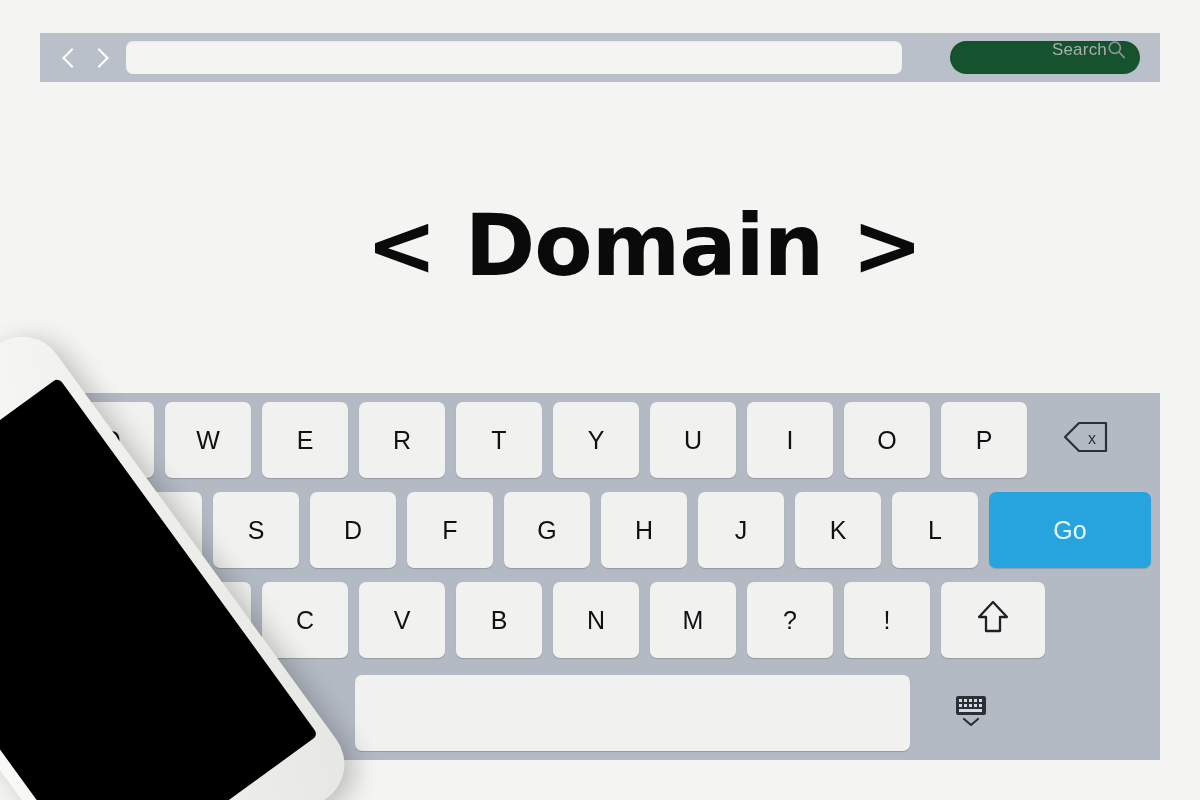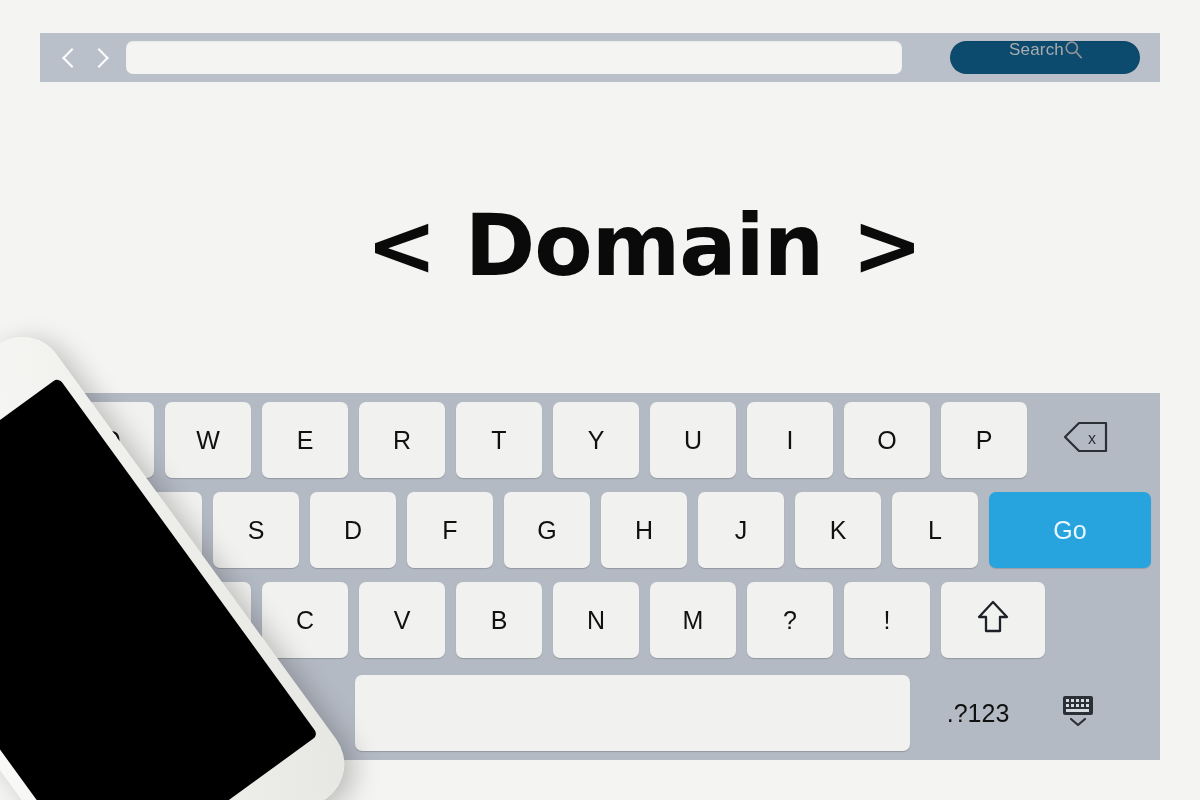--- a/index.html
+++ b/index.html
@@ -69,26 +69,26 @@
     font-size: 15px;
     color: #555;
     padding: 0 12px;
     box-sizing: border-box;
     font-family: "Liberation Sans", sans-serif;
     box-shadow: inset 0 1px 2px rgba(0,0,0,0.05);
   }
   .search-box {
     width: 190px;
     height: 33px;
-    background: #0c4a6e;
+    background: #14532d;
     border-radius: 17px;
     margin-left: 48px;
     display: flex;
     align-items: center;
-    justify-content: center;
+    justify-content: flex-end;
     padding: 0 14px 16px 16px;
     box-sizing: border-box;
     box-shadow: inset 0 1px 2px rgba(0,0,0,0.05);
   }
   .search-placeholder {
     font-size: 17px;
     color: #a9acb0;
     letter-spacing: 0.2px;
   }
   .search-icon svg { display: block; }
@@ -269,21 +269,20 @@
       <span>
         <svg width="34" height="38" viewBox="0 0 34 38">
           <path d="M17 4 L31 19 L24 19 L24 33 L10 33 L10 19 L3 19 Z" fill="none" stroke="#1d2127" stroke-width="2.3" stroke-linejoin="round"></path>
         </svg>
       </span>
     </div>
   </div>
 
   <div class="kb-row r4">
     <div class="key space"></div>
-    <div class="key dark num123">.?123</div>
     <div class="key dark dismiss">
       <span>
         <svg width="40" height="40" viewBox="0 0 40 40">
           <rect x="5" y="6" width="30" height="19" rx="2" fill="#2b2f36"></rect>
           <g fill="#d6dae0">
             <rect x="8" y="9" width="3" height="3"></rect>
               <rect x="13" y="9" width="3" height="3"></rect>
             <rect x="18" y="9" width="3" height="3"></rect>
               <rect x="23" y="9" width="3" height="3"></rect>
             <rect x="28" y="9" width="3" height="3"></rect>

